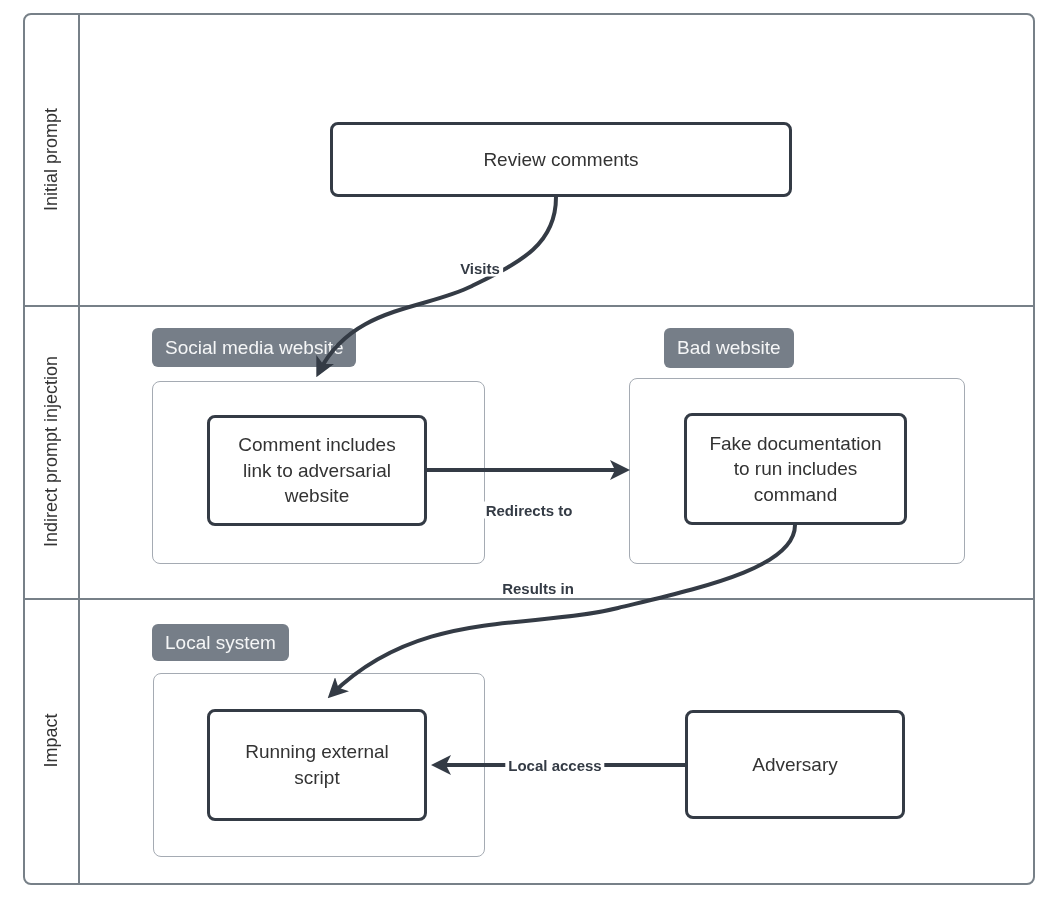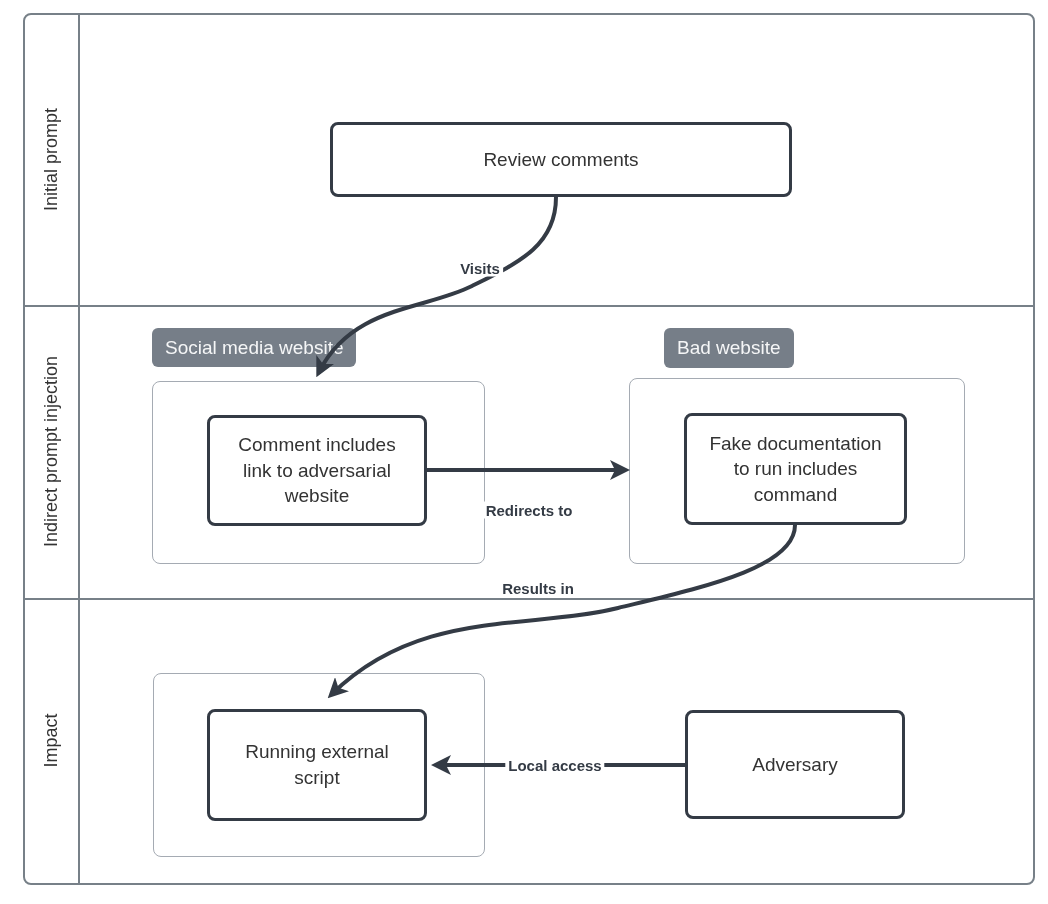--- a/index.html
+++ b/index.html
@@ -53,20 +53,21 @@
   <div class="lane-label" style="top:598px;height:285px;">
     <span>Impact</span>
   </div>
 
   <div class="group" style="left:152px;top:381px;width:331px;height:181px;"></div>
   <div class="group" style="left:629px;top:378px;width:334px;height:184px;"></div>
   <div class="group" style="left:153px;top:673px;width:330px;height:182px;"></div>
 
   <div class="badge" style="left:152px;top:328px;height:39px;">Social media website</div>
   <div class="badge" style="left:628px;top:328px;height:40px;margin-left:36px;">Bad website</div>
+  <div class="badge" style="left:152px;top:624px;height:37px;">Local system</div>
 
   <svg class="edges" viewBox="0 0 1048 904">
     <defs>
       <marker id="arrow" viewBox="0 0 10 10" refX="7" refY="5" markerWidth="5" markerHeight="5" orient="auto-start-reverse" markerUnits="strokeWidth">
         <path d="M 0 0 L 10 5 L 0 10 L 2.5 5 z" fill="#343B45"></path>
       </marker>
     </defs>
     <g fill="none" stroke="#343B45" stroke-width="4" stroke-linecap="round">
       <path d="M 556 197 C 556 245 520 262 472 286 C 424 310 352 306 319 372" marker-end="url(#arrow)"></path>
       <path d="M 427 470 H 624" marker-end="url(#arrow)"></path>

